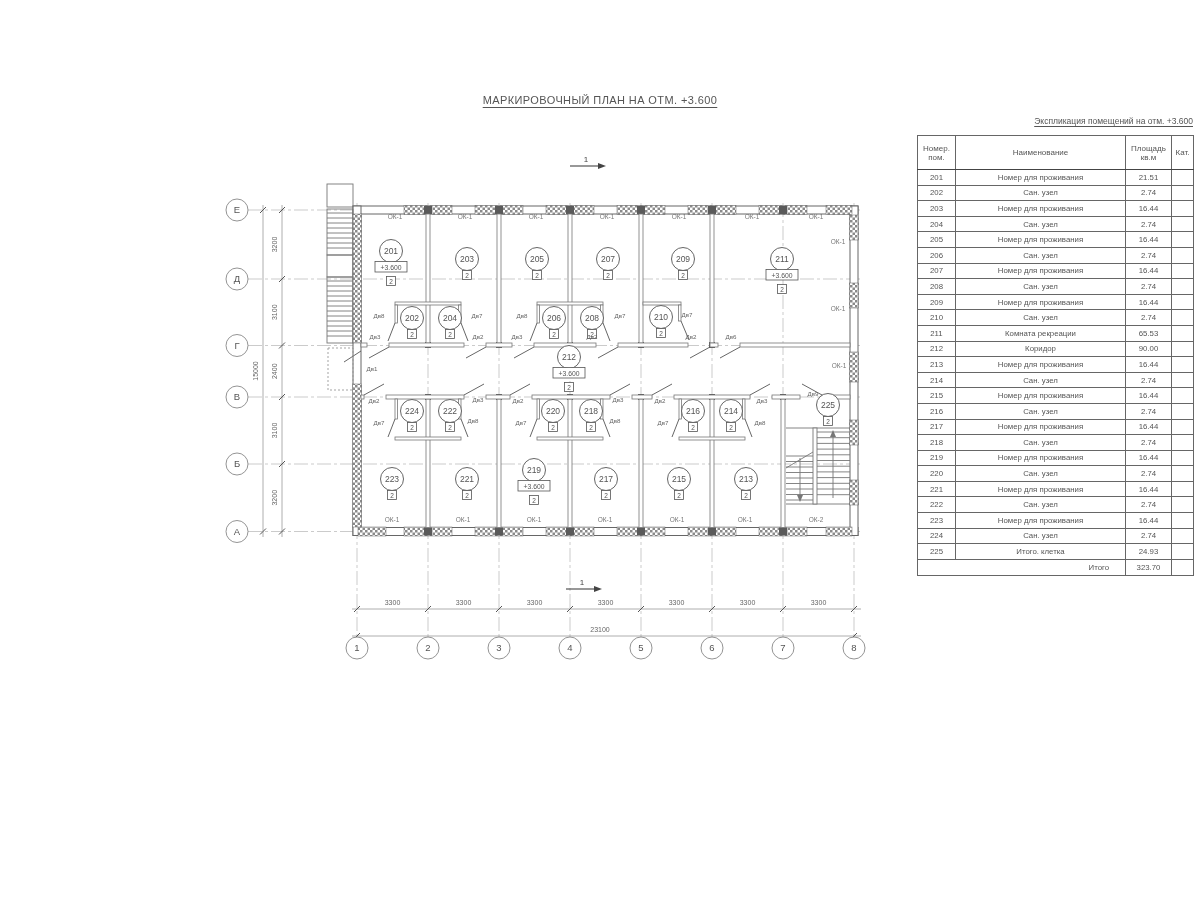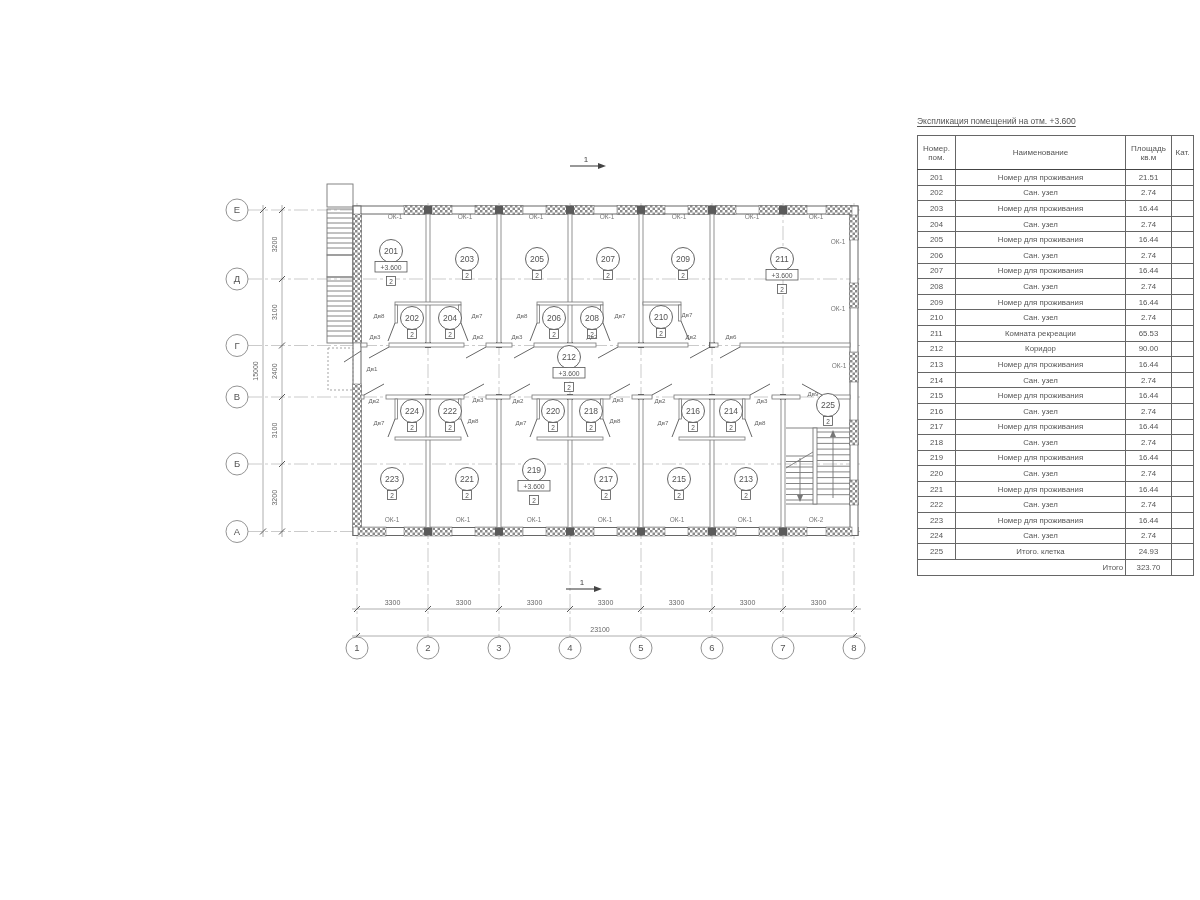--- a/index.html
+++ b/index.html
@@ -2,32 +2,33 @@
 <html><head>
 <meta charset="utf-8">
 <style>
   html,body{margin:0;padding:0;background:#fff;}
   body{width:1200px;height:900px;position:relative;font-family:"Liberation Sans",sans-serif;color:#555;overflow:hidden;}
   .sheet{position:absolute;inset:0;}
   .main-title{position:absolute;left:420px;top:94px;width:360px;text-align:center;font-size:11px;letter-spacing:.4px;color:#555;text-decoration:underline;text-underline-offset:3px;}
   svg#plan-svg{position:absolute;left:0;top:0;}
   svg text{font-family:"Liberation Sans",sans-serif;}
   .expl{position:absolute;left:917px;top:116px;width:276px;}
-  .expl-title{text-align:left;font-size:8.5px;margin-bottom:9px;color:#555;text-decoration:underline;text-underline-offset:2px;}
+  .expl-title{text-align:right;font-size:8.5px;margin-bottom:9px;color:#555;text-decoration:underline;text-underline-offset:2px;}
   table.expl-table{width:100%;border-collapse:collapse;table-layout:fixed;font-size:7.8px;color:#555;border:1.5px solid #444;}
   .expl-table th,.expl-table td{border:1px solid #666;text-align:center;padding:0 2px;height:14.6px;overflow:hidden;white-space:nowrap;font-weight:normal;}
   .expl-table thead th{height:33px;white-space:pre-line;font-size:8px;border-bottom:1.5px solid #444;margin-top:48px;}
   .expl-table tfoot td{height:15px;}
-  .expl-table .total-label{text-align:right;padding-right:2px;}
+  .expl-table .total-label{text-align:right;padding-right:16px;}
 </style>
 </head>
 <body>
 
 <div class="sheet">
 
+  <div class="main-title">МАРКИРОВОЧНЫЙ ПЛАН НА ОТМ. +3.600</div>
 
   <svg id="plan-svg" width="1200" height="900" viewBox="0 0 1200 900">
     <defs>
       <pattern id="checker" width="5" height="5" patternUnits="userSpaceOnUse">
         <rect width="5" height="5" fill="#fff"></rect>
         <rect width="2.5" height="2.5" fill="#8a8a8a"></rect>
         <rect x="2.5" y="2.5" width="2.5" height="2.5" fill="#8a8a8a"></rect>
       </pattern>
     </defs>
 

